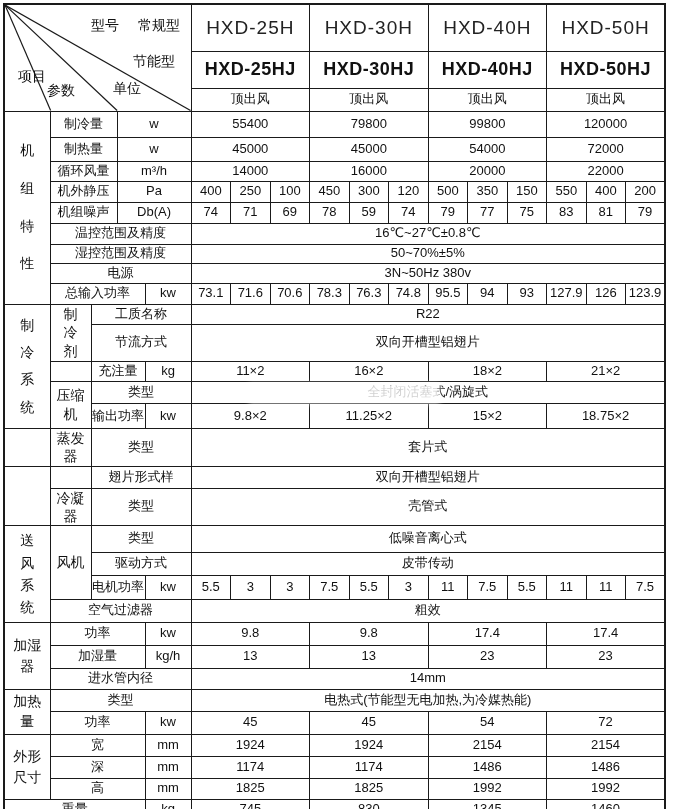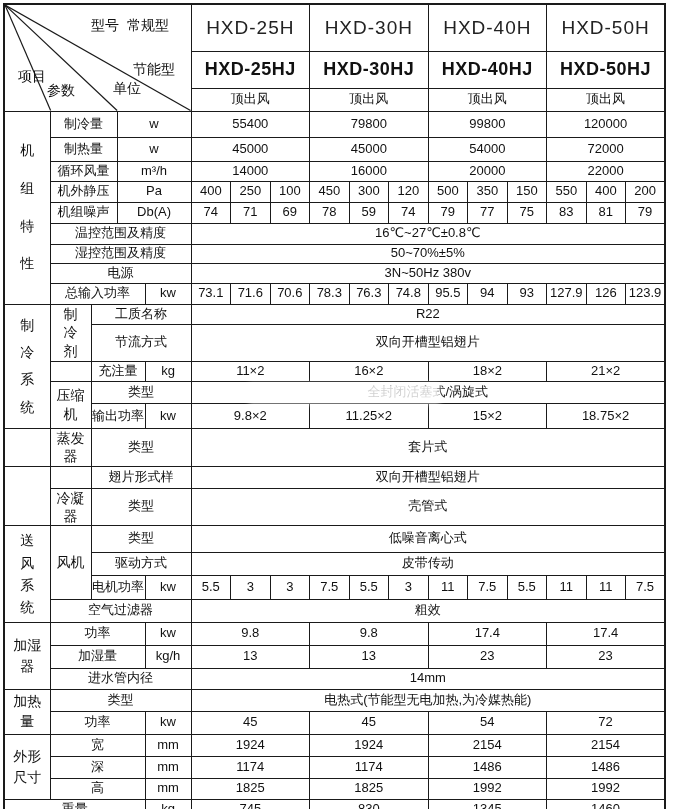--- a/index.html
+++ b/index.html
@@ -48,22 +48,22 @@
 
 <tbody>
         <tr style="height:47px">
   <td class="diag" colspan="5" rowspan="3">
     <svg viewBox="0 0 187 105" preserveAspectRatio="none">
       <line x1="0" y1="0" x2="46" y2="105" stroke="#1a1a1a" stroke-width="1.2"></line>
       <line x1="0" y1="0" x2="113" y2="105" stroke="#1a1a1a" stroke-width="1.2"></line>
       <line x1="0" y1="0" x2="187" y2="105" stroke="#1a1a1a" stroke-width="1.2"></line>
     </svg>
     <span class="lab" style="left:86px;top:12px">型号</span>
-    <span class="lab" style="left:122px;top:12px">常规型</span>
-    <span class="lab" style="left:128px;top:56px">节能型</span>
+    <span class="lab" style="left:133px;top:12px">常规型</span>
+    <span class="lab" style="left:128px;top:48px">节能型</span>
     <span class="lab" style="left:13px;top:63px">项目</span>
     <span class="lab" style="left:42px;top:77px">参数</span>
     <span class="lab" style="left:108px;top:75px">单位</span>
   </td>
   <td class="m1" colspan="3">HXD-25H</td>
   <td class="m1" colspan="3">HXD-30H</td>
   <td class="m1" colspan="3">HXD-40H</td>
   <td class="m1" colspan="3">HXD-50H</td>
 </tr>
 <tr style="height:37px">

